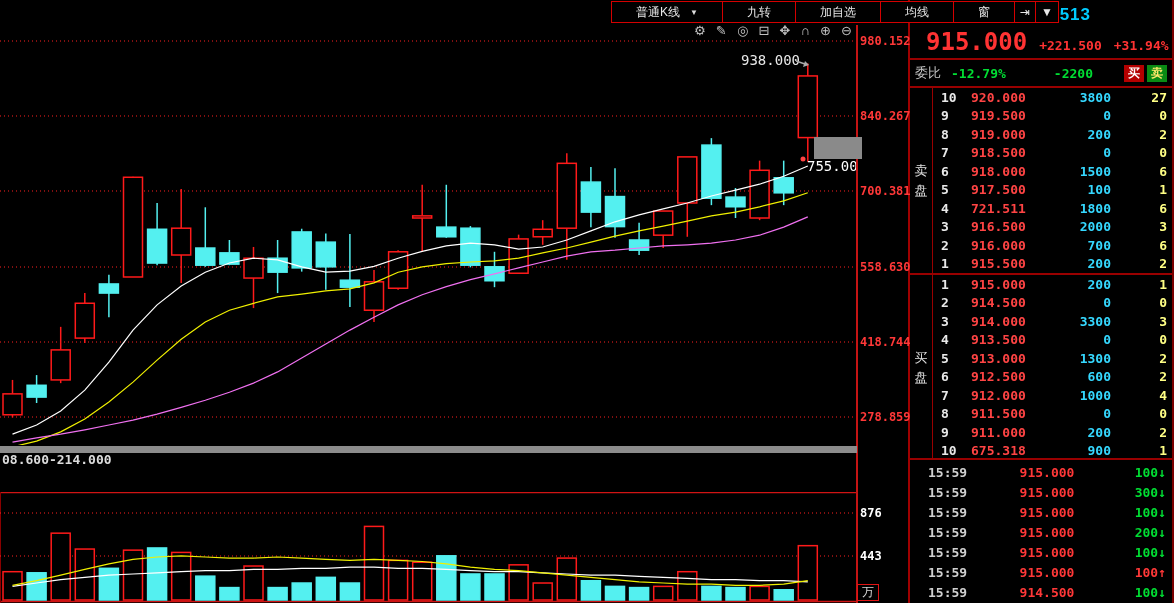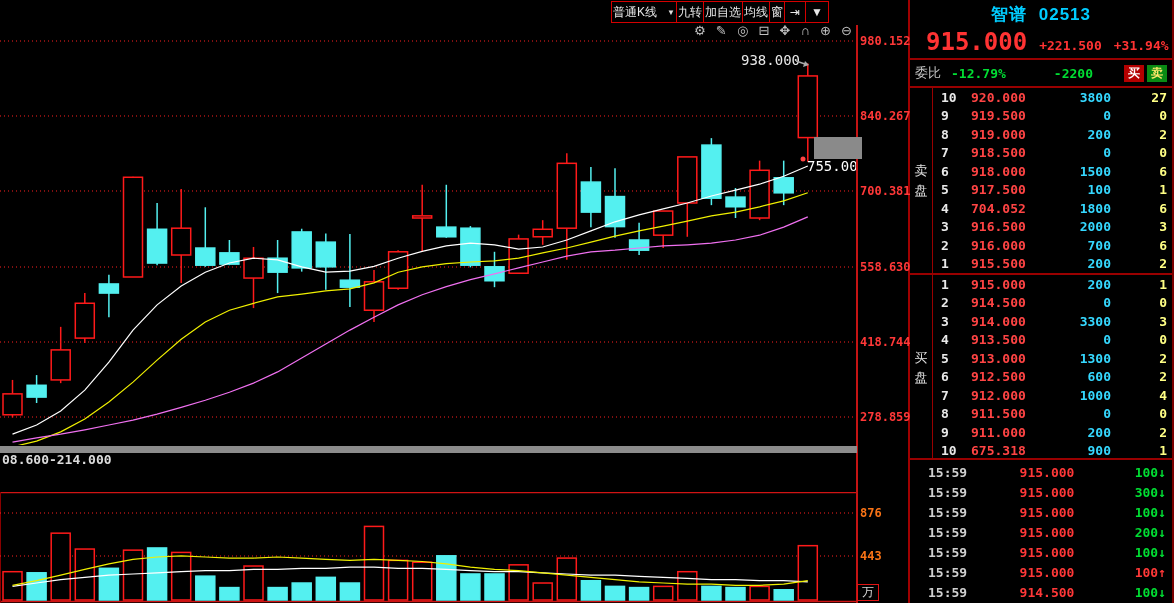--- a/index.html
+++ b/index.html
@@ -3,39 +3,39 @@
 <meta charset="utf-8">
 <style>
   html,body{margin:0;padding:0;background:#000;}
   #app{position:relative;width:1174px;height:603px;background:#000;overflow:hidden;
        font-family:"Liberation Sans","DejaVu Sans",sans-serif;}
   .num{font-family:"DejaVu Sans Mono",monospace;font-weight:bold;}
 
   
   .toolbar{position:absolute;top:1px;left:612px;height:22px;display:flex;align-items:stretch;
            font-size:12px;color:#e8e8e8;z-index:6;}
-  .tb-btn{border:1px solid #d40000;display:flex;align-items:center;padding:0 1px;margin-left:-1px;
+  .tb-btn{border:1px solid #d40000;display:flex;align-items:center;padding:0 24px;margin-left:-1px;
           background:#000;white-space:nowrap;cursor:default;}
   .caret{font-size:8px;margin-left:10px;color:#ddd;}
   .tb-ico{padding:0 5px;font-size:12px;}
   .tools{position:absolute;top:23px;left:694px;width:158px;display:flex;justify-content:space-between;
          color:#c0c0c0;font-size:13px;z-index:6;}
   .tool-ico{cursor:default;line-height:16px;}
 
   
   #price-chart{position:absolute;left:0;top:25px;width:857px;height:420px;}
   #vol-chart{position:absolute;left:0;top:492px;width:857px;height:111px;}
   #graybox{position:absolute;left:814px;top:137px;width:48px;height:22px;background:#8a8a8a;z-index:4;}
   .hscroll{position:absolute;left:0;top:446px;width:857px;height:7px;background:#8c8c8c;z-index:3;}
   .range-text{position:absolute;left:2px;top:452px;color:#dcdcdc;font-size:13px;
               font-family:"DejaVu Sans Mono",monospace;z-index:3;}
   .vline{position:absolute;left:856px;top:25px;width:2px;height:578px;background:#c41414;z-index:2;}
   .axis-label{position:absolute;left:860px;color:#ff3838;font-size:12px;
               font-family:"DejaVu Sans Mono",monospace;z-index:2;white-space:nowrap;}
-  .axis-label.gray{color:#f97316;}
+  .axis-label.gray{color:#ffffff;}
   .vol-unit{position:absolute;left:857px;top:584px;width:20px;height:15px;border:1px solid #e01414;
             color:#d8d8d8;font-size:12px;text-align:center;line-height:15px;z-index:3;}
 
   
   .panel{position:absolute;left:908px;top:0;width:266px;height:603px;background:#000;
          border-left:2px solid #a00000;border-right:2px solid #7a0000;box-sizing:border-box;}
   .p-title{position:absolute;top:3px;left:0;right:0;text-align:center;color:#00ccff;
            font-size:17px;font-weight:bold;letter-spacing:1px;}
   .p-title span{margin:0 3px;}
   .p-price{position:absolute;top:28px;left:16px;right:2px;display:flex;align-items:baseline;color:#ff3333;}
@@ -407,21 +407,21 @@
               <span class="ob-cnt">6</span>
             </div>
             <div class="ob-row">
               <span class="ob-idx">5</span>
               <span class="ob-price">917.500</span>
               <span class="ob-vol">100</span>
               <span class="ob-cnt">1</span>
             </div>
             <div class="ob-row">
               <span class="ob-idx">4</span>
-              <span class="ob-price">704.052</span>
+              <span class="ob-price">721.511</span>
               <span class="ob-vol">1800</span>
               <span class="ob-cnt">6</span>
             </div>
             <div class="ob-row">
               <span class="ob-idx">3</span>
               <span class="ob-price">916.500</span>
               <span class="ob-vol">2000</span>
               <span class="ob-cnt">3</span>
             </div>
             <div class="ob-row">

